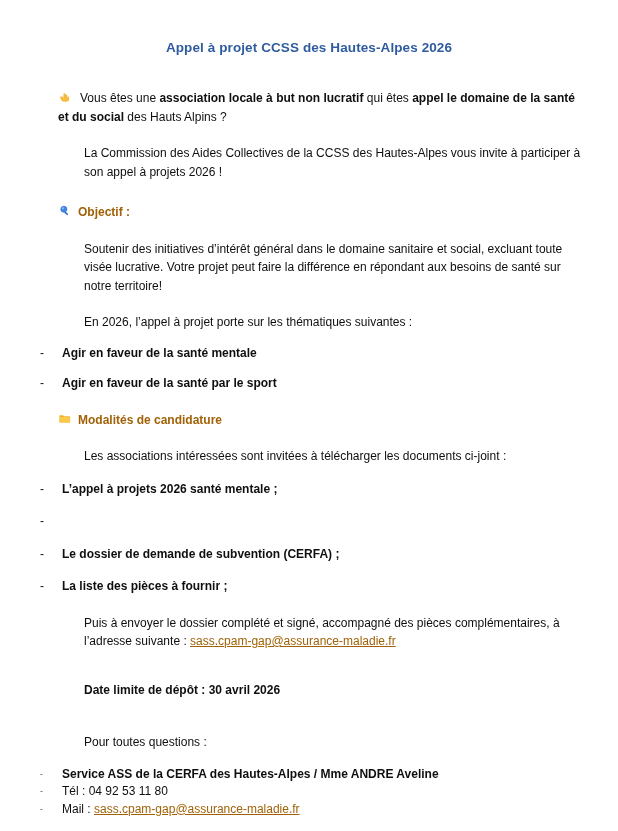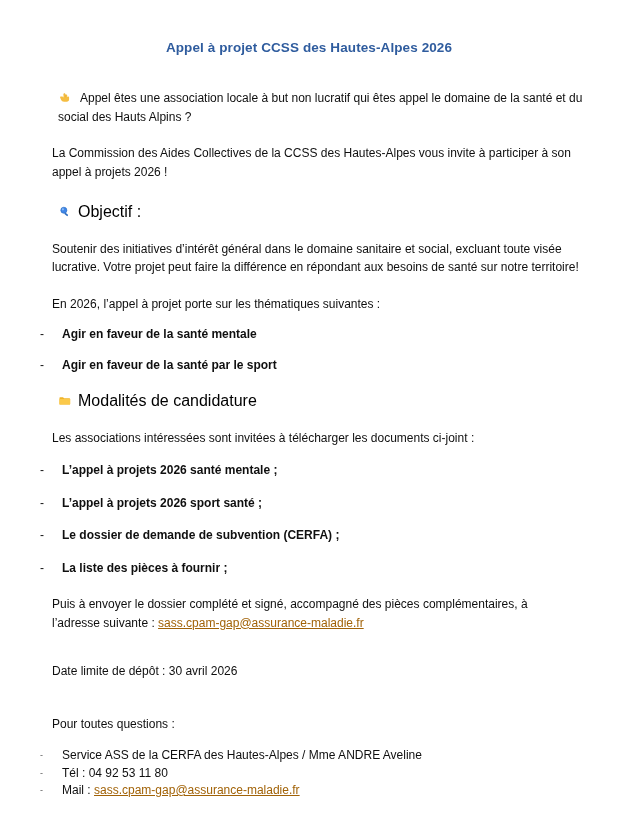--- a/index.html
+++ b/index.html
@@ -31,56 +31,56 @@
     padding-top: 40px;
     text-align: center;
     font-size: 13.5px;
     font-weight: bold;
     color: #2f5c9e;
     letter-spacing: 0.1px;
   }
 
   p.para {
     margin: 0;
-    padding: 0 34px 0 52px;
+    padding: 0 34px 0 84px;
     font-size: 12px;
     line-height: 18.5px;
     color: #0f0f0f;
     text-align: left;
   }
 
   p.para.tight {
     padding-right: 40px;
   }
 
   .spacer-22 { height: 22px; }
   .spacer-18 { height: 18px; }
   .spacer-14 { height: 14px; }
   .spacer-12 { height: 12px; }
   .spacer-30 { height: 30px; }
   .spacer-34 { height: 34px; }
 
-  .b { font-weight: normal; }
+  .b { font-weight: bold; }
 
   
   .emoji {
     display: inline-block;
     width: 15px;
     vertical-align: -2px;
     margin-right: 5px;
   }
   .emoji svg { display: block; }
 
   .heading-line {
     margin: 0;
     padding: 0 34px 0 58px;
-    font-size: 16px;
-    line-height: 18.5px;
-    font-weight: normal;
-    color: #000000;
+    font-size: 12px;
+    line-height: 18.5px;
+    font-weight: bold;
+    color: #a16207;
   }
 
   .intro-line {
     margin: 0;
     padding: 0 34px 0 58px;
     font-size: 12px;
     line-height: 18.5px;
     color: #0f0f0f;
   }
   .intro-line .emoji { margin-right: 7px; }
@@ -131,21 +131,21 @@
   <h1 class="doc-title">Appel à projet CCSS des Hautes-Alpes 2026</h1>
 
   <div class="spacer-34"></div>
 
   <p class="intro-line">
     <span class="emoji">
       <svg width="14" height="14" viewBox="0 0 24 24" aria-hidden="true">
         <path d="M5 11 C4 11 3.2 11.8 3.6 12.8 L5.2 16.6 C6.1 18.7 8 20 10.3 20 L15 20 C17.2 20 19 18.3 19 16.1 L19 12.6 C19 11.7 18.3 11 17.4 11 C16.6 11 16 11.5 15.8 12.2 L15.8 9.4 C15.8 8.5 15.1 7.8 14.2 7.8 C13.4 7.8 12.8 8.3 12.6 9 L12.6 7.6 C12.6 6.7 11.9 6 11 6 C10.1 6 9.4 6.7 9.4 7.6 L9.4 12.9 L8.2 11.6 C7.6 10.9 6.6 10.8 5.9 11.3 Z" fill="#f5bd41"></path>
         <path d="M9.4 7.6 C9.4 6.7 10.1 6 11 6 C11.9 6 12.6 6.7 12.6 7.6 L12.6 12.4" fill="none" stroke="#e0a62c" stroke-width="0.7"></path>
       </svg>
-    </span><span>Appel êtes une </span><span class="b">association locale à but non lucratif</span><span> qui êtes </span><span class="b">appel le domaine de la santé</span> <span class="b">et du social</span><span> des Hauts Alpins ?</span>
+    </span><span>Vous êtes une </span><span class="b">association locale à but non lucratif</span><span> qui êtes </span><span class="b">appel le domaine de la santé</span> <span class="b">et du social</span><span> des Hauts Alpins ?</span>
   </p>
 
   <div class="spacer-18"></div>
 
   <p class="para">La Commission des Aides Collectives de la CCSS des Hautes-Alpes vous invite à participer à son appel à projets 2026 !</p>
 
   <div class="spacer-22"></div>
 
   <p class="heading-line">
     <span class="emoji">
@@ -198,21 +198,20 @@
 
   <div class="dash-item">
     <span class="marker">-</span>
     <span class="dash-text">L’appel à projets 2026 santé mentale ;</span>
   </div>
 
   <div class="spacer-14"></div>
 
   <div class="dash-item">
     <span class="marker">-</span>
-    <span class="dash-text">L’appel à projets 2026 sport santé ;</span>
   </div>
 
   <div class="spacer-14"></div>
 
   <div class="dash-item">
     <span class="marker">-</span>
     <span class="dash-text">Le dossier de demande de subvention (CERFA) ;</span>
   </div>
 
   <div class="spacer-14"></div>

